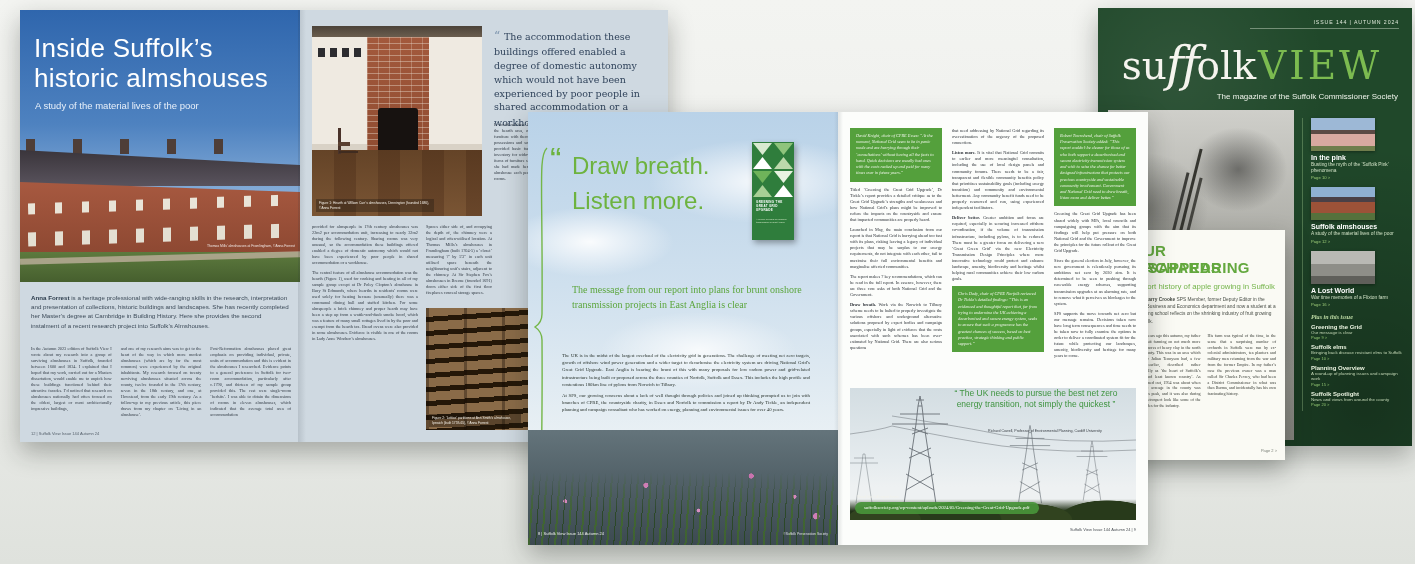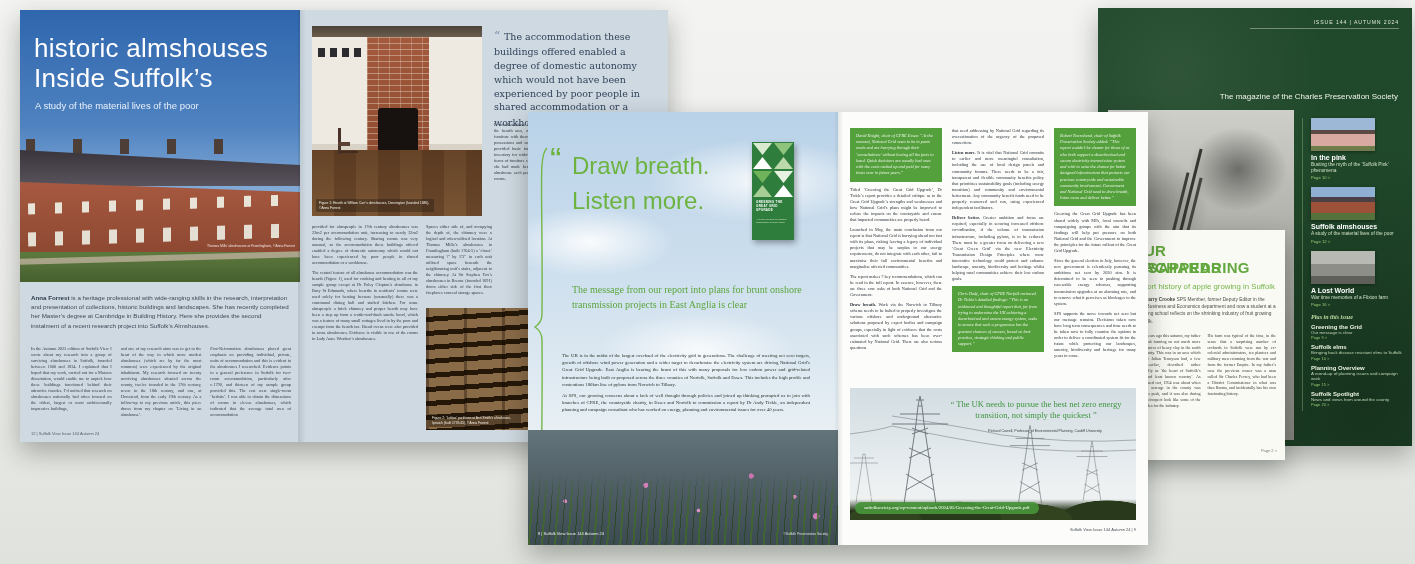--- a/index.html
+++ b/index.html
@@ -185,39 +185,39 @@
           font-size:4.3px; line-height:1.45; padding:5px 6px; margin-bottom:5px; }
   .pylon { position:absolute; left:322px; top:276px; width:286px; height:132px; overflow:hidden;
            background:linear-gradient(180deg,#d3dde2 0%,#e5ebee 55%,#eef1f2 75%); }
   .treeline { position:absolute; left:0; right:0; bottom:0; height:30px;
            background:
              radial-gradient(60px 26px at 12% 100%, #31431f 60%, rgba(0,0,0,0) 62%),
              radial-gradient(70px 30px at 38% 100%, #283a1b 60%, rgba(0,0,0,0) 62%),
              radial-gradient(64px 26px at 64% 100%, #31431f 60%, rgba(0,0,0,0) 62%),
              radial-gradient(80px 32px at 90% 100%, #283a1b 60%, rgba(0,0,0,0) 62%),
              linear-gradient(180deg,rgba(0,0,0,0) 0 30%,#223218 70%); }
-  .p-quote { position:absolute; left:92px; top:11px; width:188px; font-family:Liberation Serif, serif;
+  .p-quote { position:absolute; left:92px; top:0; width:188px; font-family:Liberation Sans, sans-serif;
              font-size:8.5px; line-height:1.35; color:#3f9440; text-align:center; }
   .p-attr { position:absolute; left:110px; top:41px; width:170px; font-size:3.6px; color:#3a3f45; text-align:center; }
   .p-cta { position:absolute; left:7px; bottom:21px; font-size:3.8px; color:#f2f2ea; }
   .p-url { position:absolute; left:5px; bottom:6px; height:12px; line-height:12px; padding:0 9px;
            border-radius:6px; background:rgba(72,148,58,.92); color:#fff;
            font-family:"Liberation Serif",serif; font-size:4.8px; }
   .mr-folio { position:absolute; left:322px; right:12px; top:415px; text-align:right; font-size:4px; color:#4a4f55; }
 </style>
 </head>
 <body>
 
 <div id="stage">
 
   <div class="pg" id="left-spread">
     <div class="alm">
       <div class="alm-title">
+        <div>Inside Suffolk’s</div>
         <div>historic almshouses</div>
-        <div>Inside Suffolk’s</div>
       </div>
       <div class="alm-sub">A study of the material lives of the poor</div>
       <div class="alm-chimneys"></div>
       <div class="alm-roof"></div>
       <div class="alm-wall"></div>
       <div class="alm-win1"></div>
       <div class="alm-win2"></div>
       <div class="alm-grass"></div>
       <div class="alm-credit">Thomas Mills’ almshouses at Framlingham, ©Anna Forrest</div>
     </div>
@@ -251,21 +251,22 @@
     </div>
     <div class="pullq"><span class="qm">“ </span><span>The accommodation these buildings offered enabled a degree of domestic autonomy which would not have been experienced by poor people in shared accommodation or a workhouse</span><span class="qm"> ”</span></div>
     <div class="quote-col">
       <p>It would not have been possible to accommodate much furniture without obstructing the hearth area, openings and circulation space. Almspeople may have brought furniture with them if they had been householders, but the poorest arrived with few possessions and some charities, such as Dr Poley Clopton’s in Bury St Edmunds, provided basic furnishings which were transferred between occupants. A 1755 inventory for widow Dunster, a resident of Thomas Mills’s almshouses, lists several items of furniture she had sewn herself, including a pair of blankets, and the fact that she had made her bed suggests the furniture belonged to her. At Ann Smith’s almshouse each person would have kept furniture close to the walls of the plastered rooms.</p>
     </div>
   </div>
 
   <div class="pg" id="cover">
     <div class="cv-issue">ISSUE 144 | AUTUMN 2024</div>
     <div class="cv-rule"></div>
-    <div class="cv-tag">The magazine of the Charles Preservation Society</div>
+    <div class="cv-mast"><span class="m1">su</span><span class="lig">ff</span><span class="m2">olk</span><span class="mv">VIEW</span></div>
+    <div class="cv-tag">The magazine of the Suffolk Commissioner Society</div>
     <div class="cv-photo"></div>
     <div class="cv-side">
       <div class="feat">
         <div class="cthumb t-pink"></div>
         <div class="ct">In the pink</div>
         <div class="cd">Busting the myth of the ‘Suffolk Pink’ phenomena</div>
         <div class="cp">Page 10 &gt;</div>
       </div>
       <div class="feat">
         <div class="cthumb t-brick"></div>

